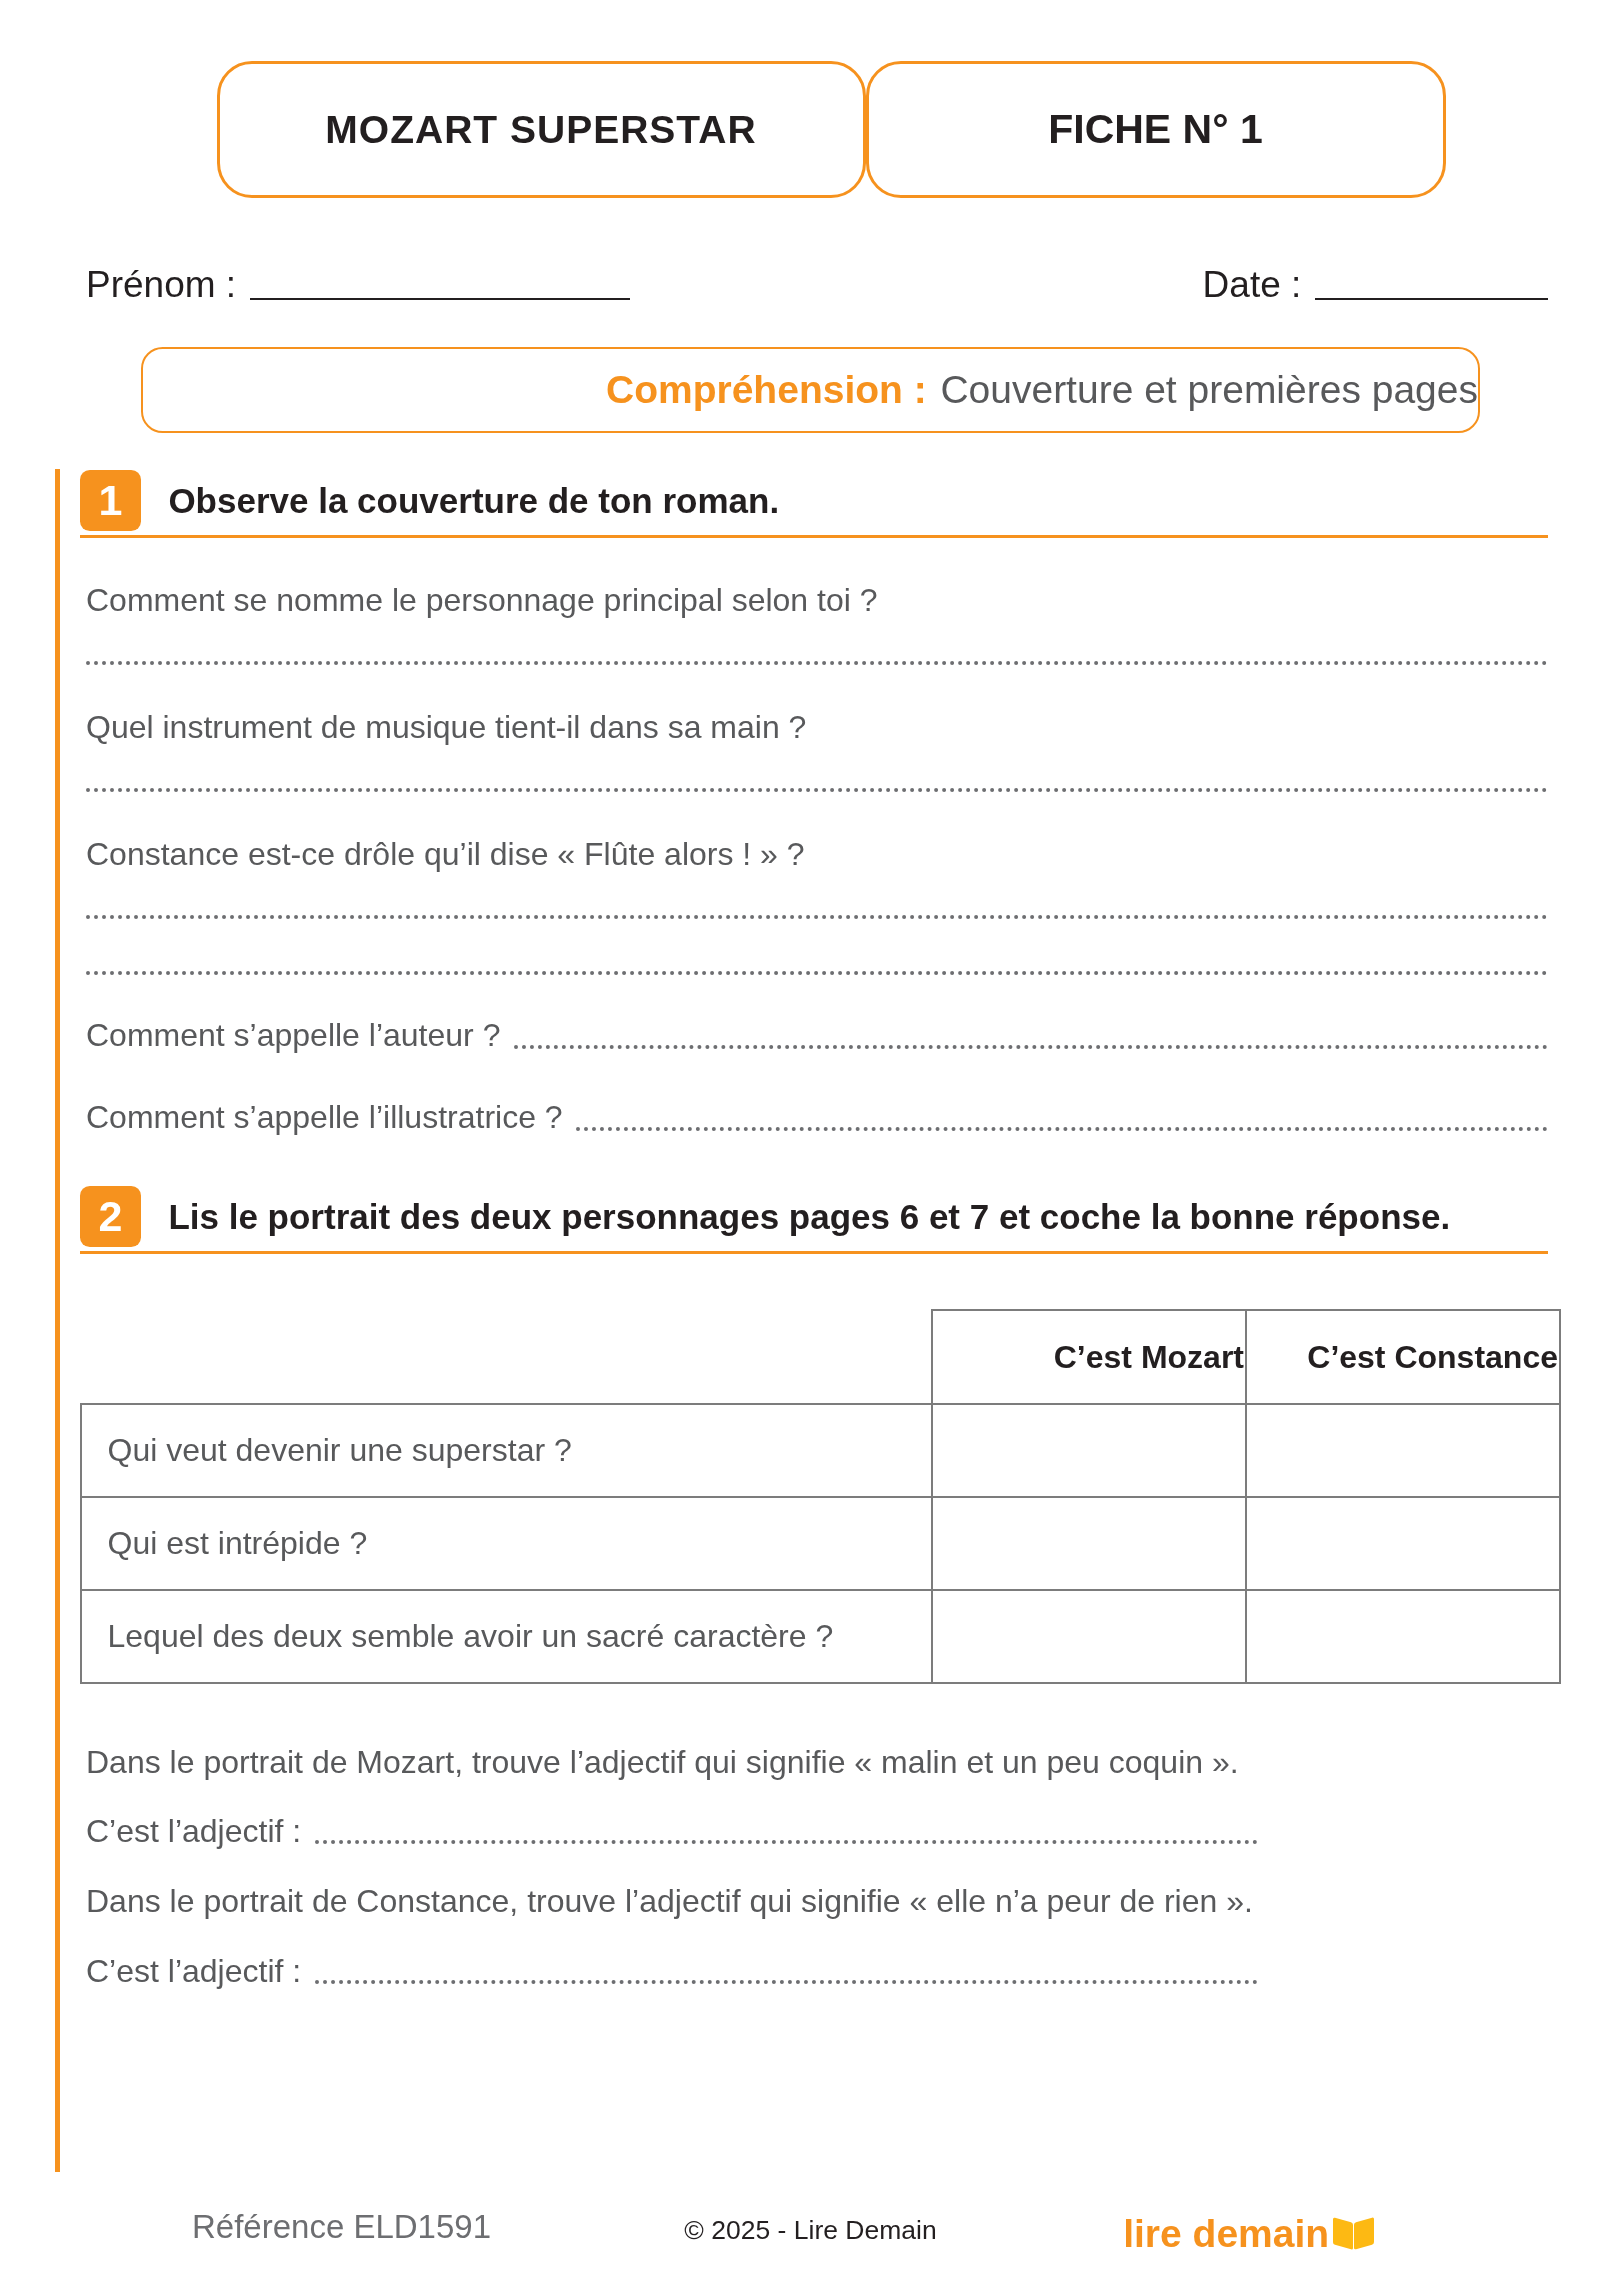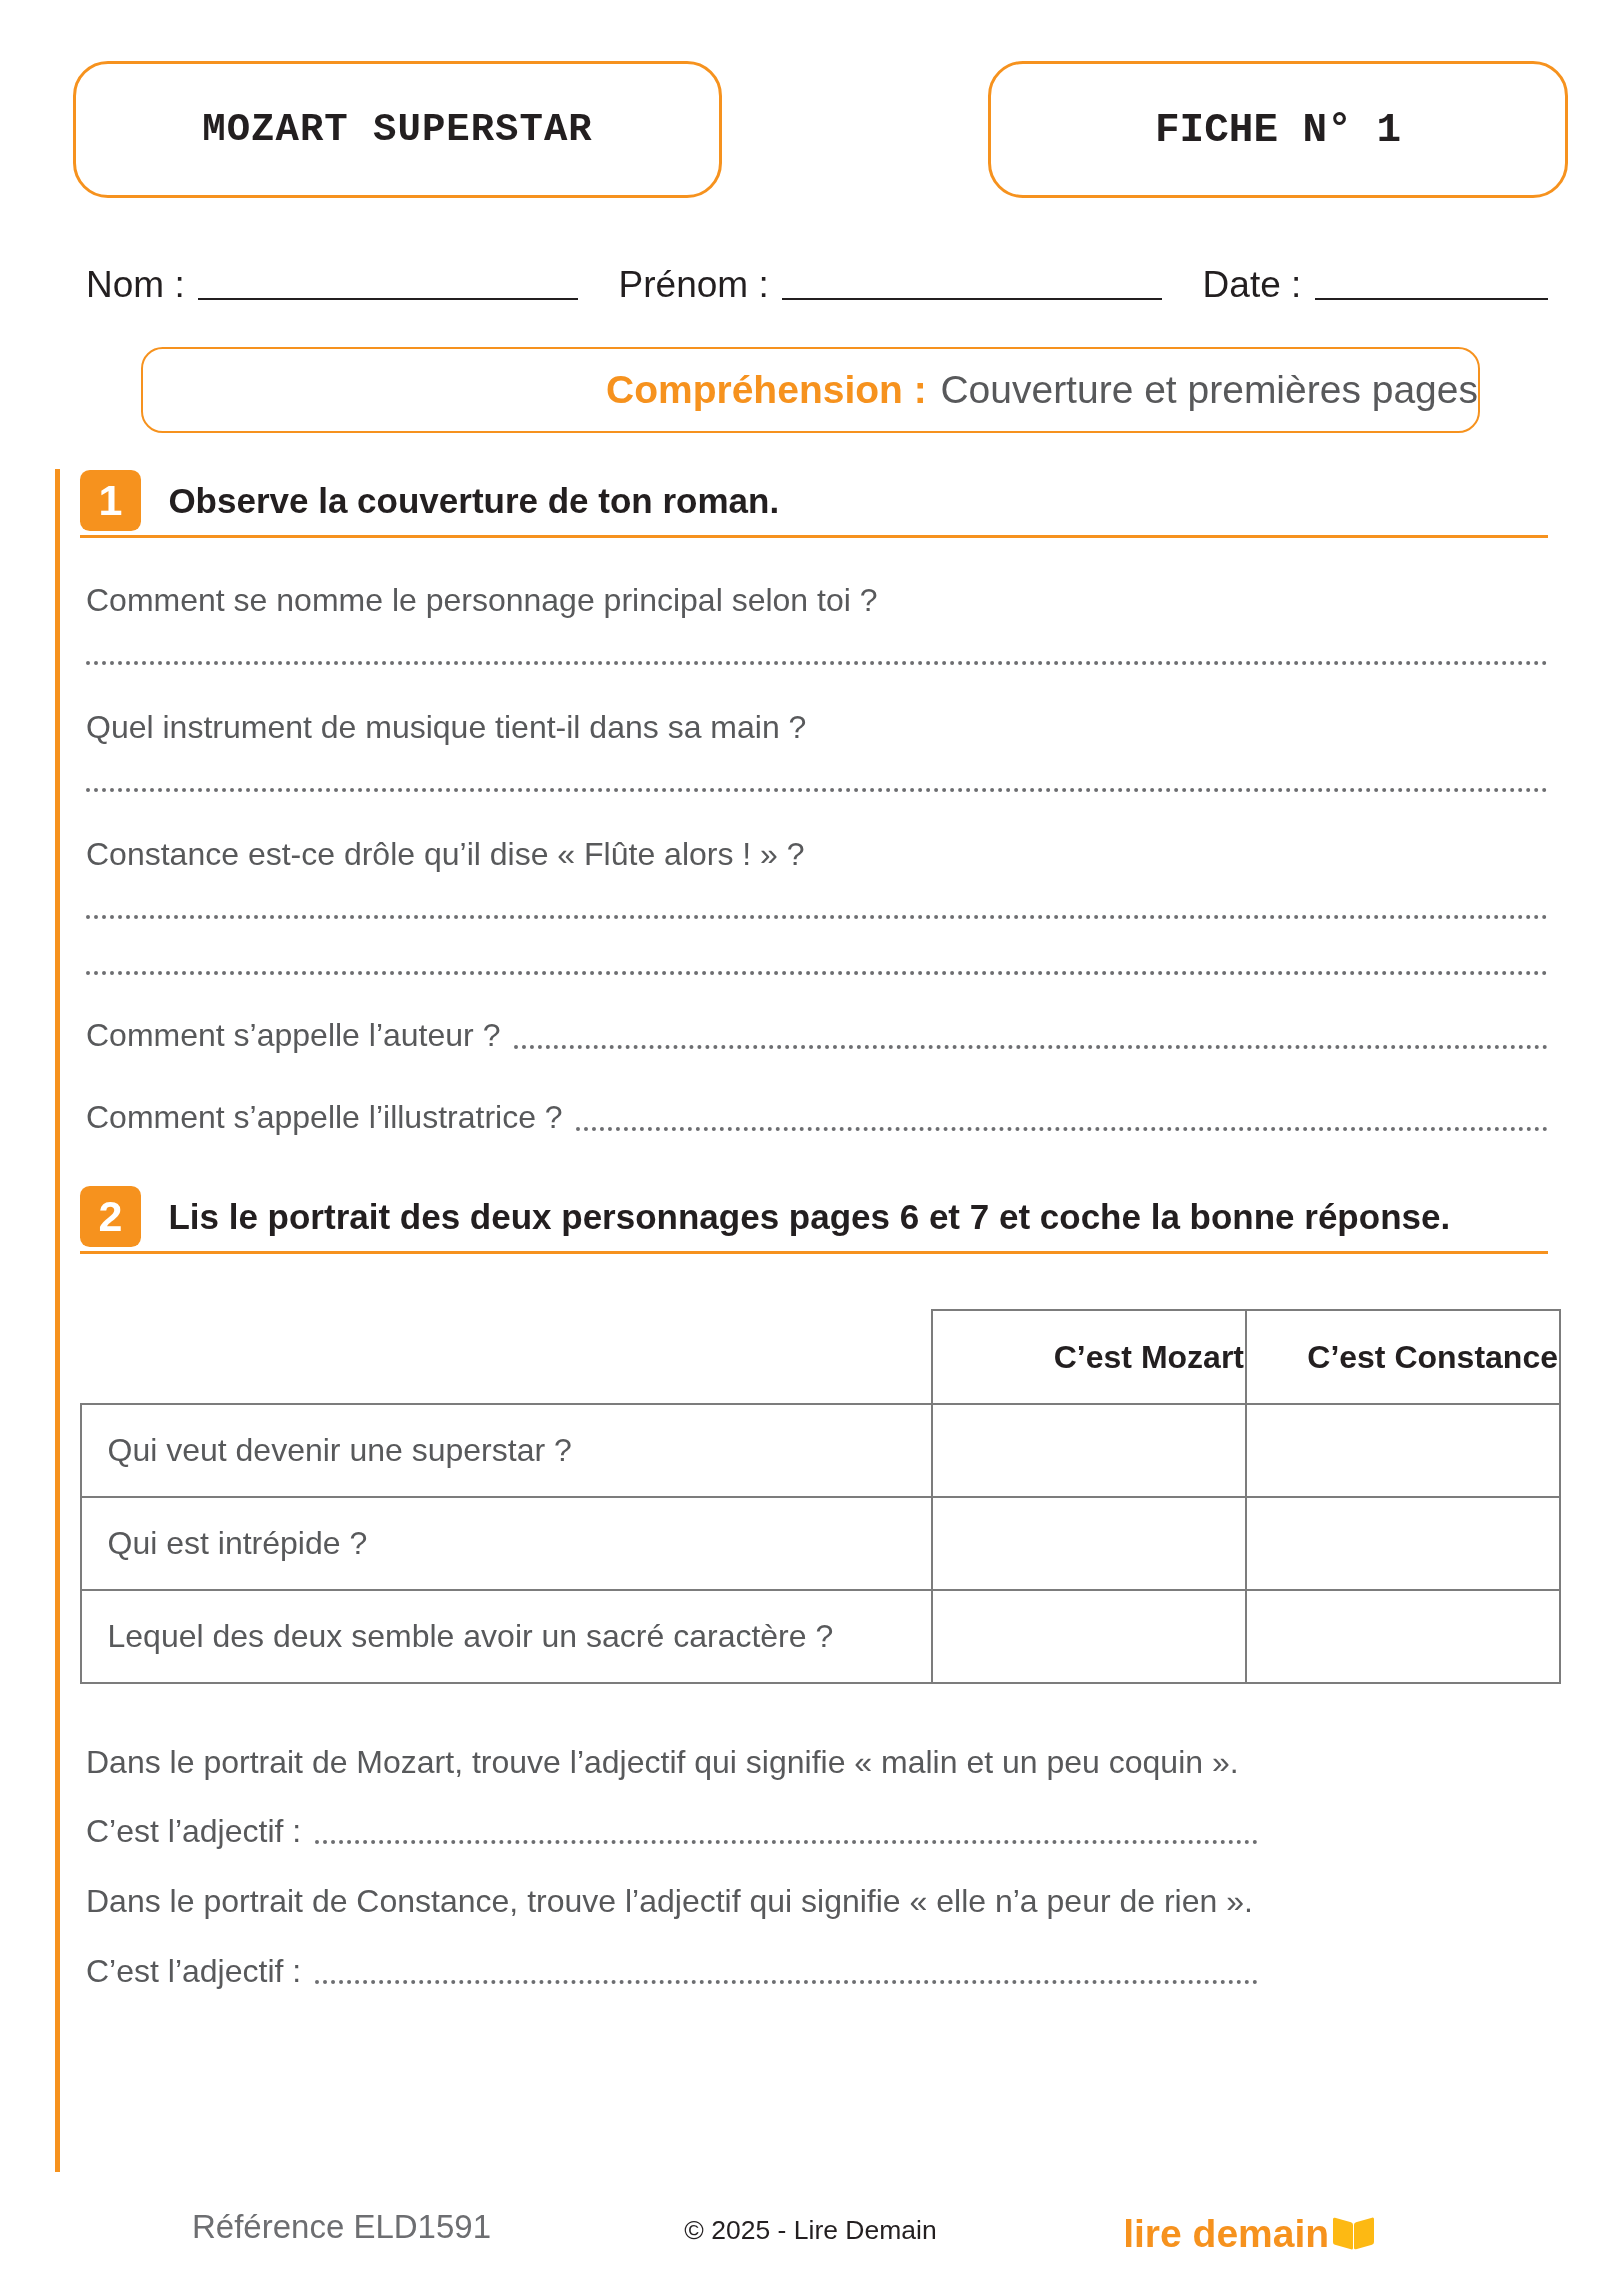--- a/index.html
+++ b/index.html
@@ -7,21 +7,21 @@
   body {
     width: 1621px; height: 2293px;
     background: #ffffff;
     font-family: "Liberation Sans", sans-serif;
     color: #58595B;
     position: relative;
     overflow: hidden;
   }
 
   
-  .topboxes { display: flex; justify-content: space-between; padding: 61px 53px 0 73px; font-family: Liberation Mono, monospace; }
+  .topboxes { display: flex; justify-content: center; padding: 61px 32px 0 73px; }
   .rbox {
     border: 3.9px solid #F6921E; border-radius: 35px;
     height: 137px; display: flex; align-items: center; justify-content: center;
     color: #231F20; font-weight: bold;
   }
   .title-box { width: 649px; font-size: 39px; letter-spacing: 1px; }
   .fiche-box { width: 580px; font-size: 41px; }
 
   
   .identity {
@@ -107,24 +107,20 @@
   <div class="rbox title-box">
     <span>MOZART SUPERSTAR</span>
   </div>
   <div class="rbox fiche-box">
     <span>FICHE N° 1</span>
   </div>
 </div>
 
 <div class="identity">
   <div class="id-group">
-    <span>Nom :</span>
-    <span class="id-line line-nom"></span>
-  </div>
-  <div class="id-group">
     <span>Prénom :</span>
     <span class="id-line line-prenom"></span>
   </div>
   <div class="id-group">
     <span>Date :</span>
     <span class="id-line line-date"></span>
   </div>
 </div>
 
 <div class="comp-box">

